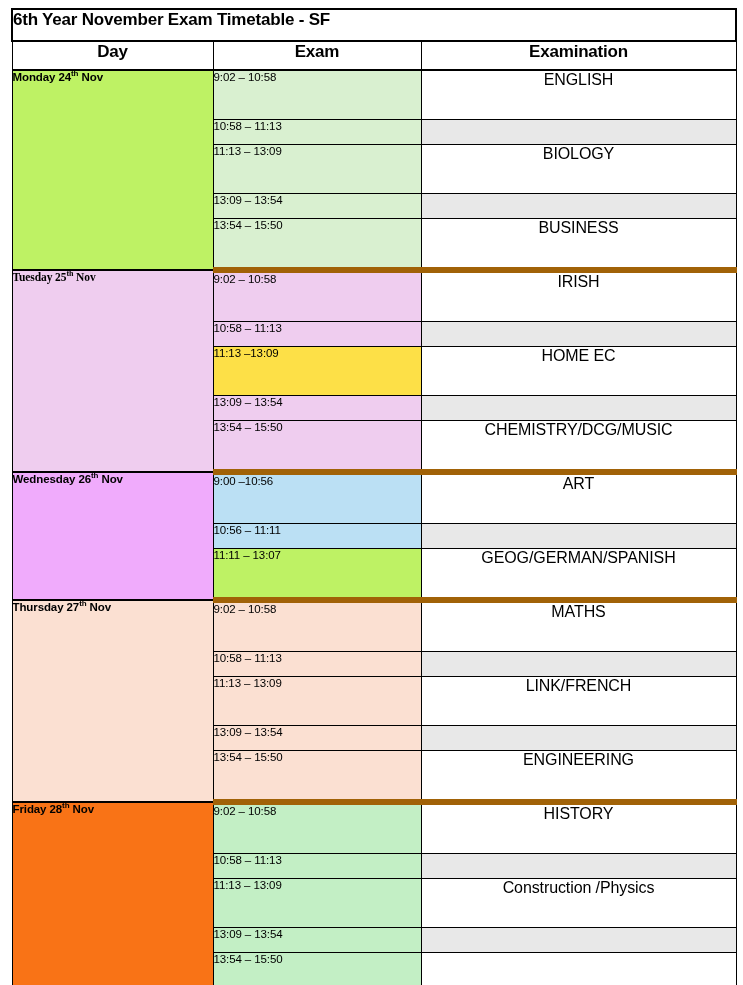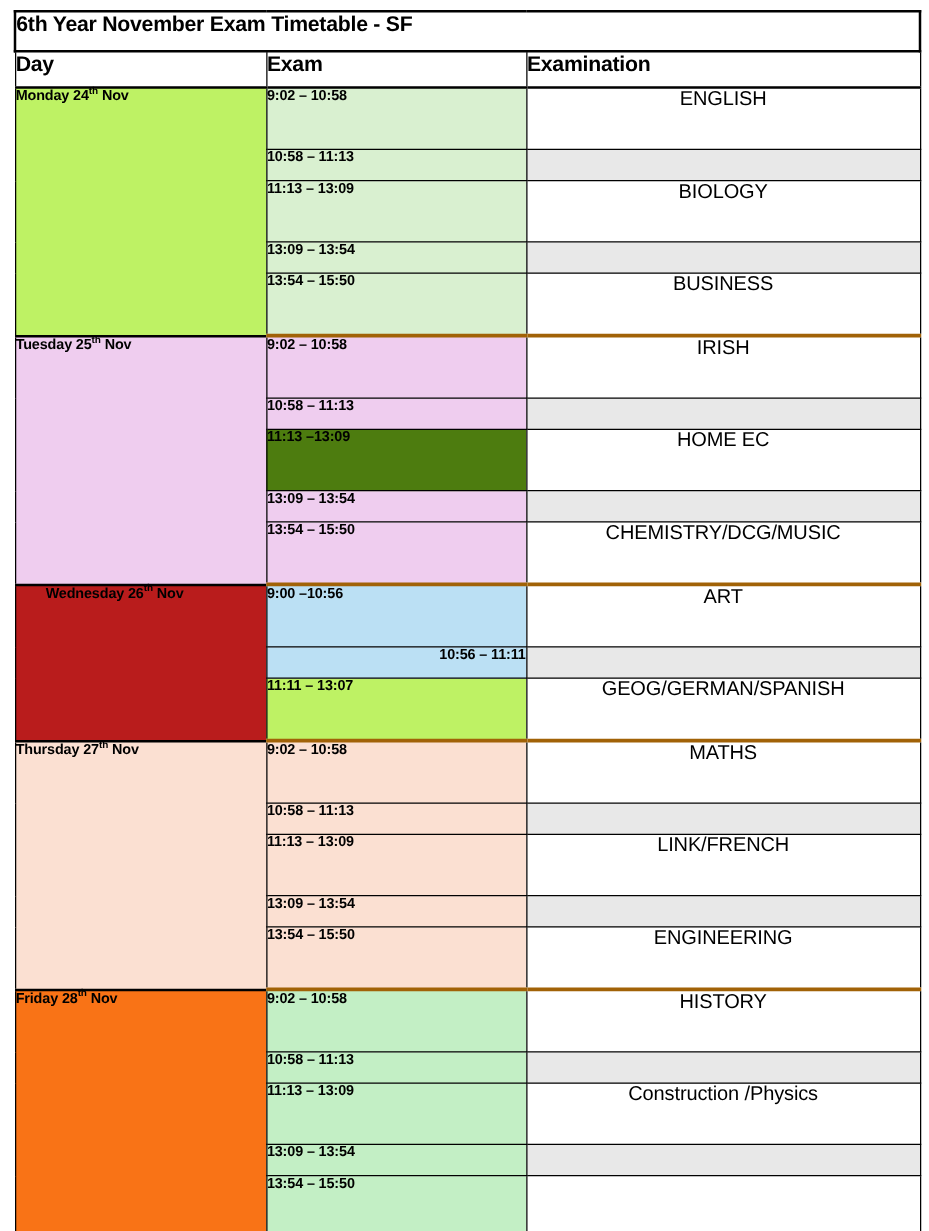--- a/index.html
+++ b/index.html
@@ -48,40 +48,41 @@
     border-width: 2px !important;
   }
 
   
   .hdr-cell {
     height: 27px;
     font-size: 17px;
     font-weight: bold;
     padding: 2px 0 0 7px;
     letter-spacing: -0.2px;
+    text-align: center;
   }
 
   
   .day-cell {
     font-size: 11.5px;
     font-weight: bold;
     padding: 4px 0 0 6px;
     letter-spacing: -0.1px;
     line-height: 1.1;
   }
   .day-cell sup {
     font-size: 8px;
     vertical-align: super;
     line-height: 0;
   }
 
   
   .time-cell {
     font-size: 11.5px;
-    font-weight: bold;
+    font-weight: normal;
     padding: 4px 0 0 7px;
     letter-spacing: -0.1px;
     white-space: pre;
   }
 
   
   .exam-cell {
     font-size: 16px;
     font-weight: normal;
     padding: 5px 0 0 8px;
@@ -91,21 +92,21 @@
   .exam-cell.break {
     background: #e8e8e8;
   }
 
   
   .r-long  { height: 48px; }
   .r-short { height: 24px; }
 
   
   tr.day-start > td { border-top: 2px solid #000000; }
-  tr.day-last  > td { border-bottom: 3px solid #a16207; }
+  tr.day-last  > td { border-bottom: 6px solid #a16207; }
 
   .col-day  { width: 201px; }
   .col-time { width: 208px; }
   .col-exam { width: 315px; }
 </style>
 </head>
 <body>
 
 <div id="sheet">
   <table class="timetable">
@@ -138,47 +139,47 @@
         </tr>
         <tr>
           <td class="time-cell r-short" style="background: rgb(217, 240, 208);">13:09 – 13:54</td>
           <td class="exam-cell break"></td>
         </tr>
         <tr class="day-last">
           <td class="time-cell r-long" style="background: rgb(217, 240, 208);">13:54 – 15:50</td>
           <td class="exam-cell">BUSINESS</td>
         </tr>
         <tr class="day-start">
-          <td class="day-cell" rowspan="5" style="background: rgb(239, 205, 239);"><span>Tuesday 25</span><sup>th</sup><span> Nov</span></td>
+          <td class="day-cell" rowspan="5" style="background: rgb(239, 205, 239); font-family: Liberation Serif, serif;"><span>Tuesday 25</span><sup>th</sup><span> Nov</span></td>
           <td class="time-cell r-long" style="background: rgb(239, 205, 239);">9:02 – 10:58</td>
           <td class="exam-cell">IRISH</td>
         </tr>
         <tr>
           <td class="time-cell r-short" style="background: rgb(239, 205, 239);">10:58 – 11:13</td>
           <td class="exam-cell break"></td>
         </tr>
         <tr>
-          <td class="time-cell r-long" style="background: #4d7c0f;">11:13 –13:09</td>
+          <td class="time-cell r-long" style="background: #fde047;">11:13 –13:09</td>
           <td class="exam-cell">HOME EC</td>
         </tr>
         <tr>
           <td class="time-cell r-short" style="background: rgb(239, 205, 239);">13:09 – 13:54</td>
           <td class="exam-cell break"></td>
         </tr>
         <tr class="day-last">
           <td class="time-cell r-long" style="background: rgb(239, 205, 239);">13:54 – 15:50</td>
           <td class="exam-cell">CHEMISTRY/DCG/MUSIC</td>
         </tr>
         <tr class="day-start">
-          <td class="day-cell" rowspan="3" style="background: #b91c1c; padding-left: 24px;"><span>Wednesday 26</span><sup>th</sup><span> Nov</span></td>
+          <td class="day-cell" rowspan="3" style="background: #f0abfc;"><span>Wednesday 26</span><sup>th</sup><span> Nov</span></td>
           <td class="time-cell r-long" style="background: rgb(187, 224, 244);">9:00 –10:56</td>
           <td class="exam-cell">ART</td>
         </tr>
         <tr>
-          <td class="time-cell r-short" style="background: rgb(187, 224, 244); text-align: right;">10:56 – 11:11</td>
+          <td class="time-cell r-short" style="background: rgb(187, 224, 244);">10:56 – 11:11</td>
           <td class="exam-cell break"></td>
         </tr>
         <tr class="day-last">
           <td class="time-cell r-long" style="background: #bef264;">11:11 – 13:07</td>
           <td class="exam-cell">GEOG/GERMAN/SPANISH</td>
         </tr>
         <tr class="day-start">
           <td class="day-cell" rowspan="5" style="background: rgb(251, 224, 210);"><span>Thursday 27</span><sup>th</sup><span> Nov</span></td>
           <td class="time-cell r-long" style="background: rgb(251, 224, 210);">9:02 – 10:58</td>
           <td class="exam-cell">MATHS</td>

